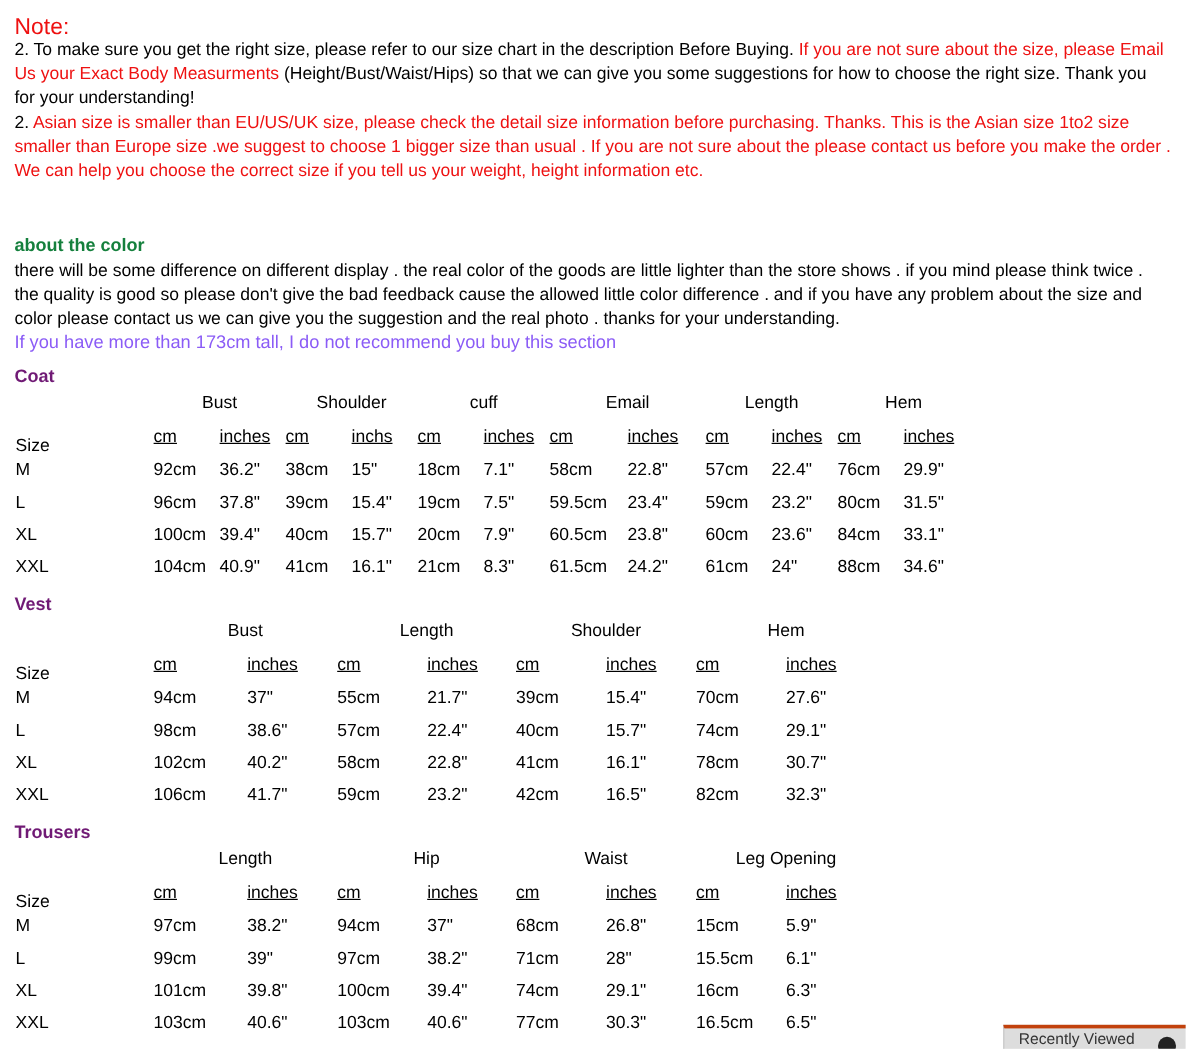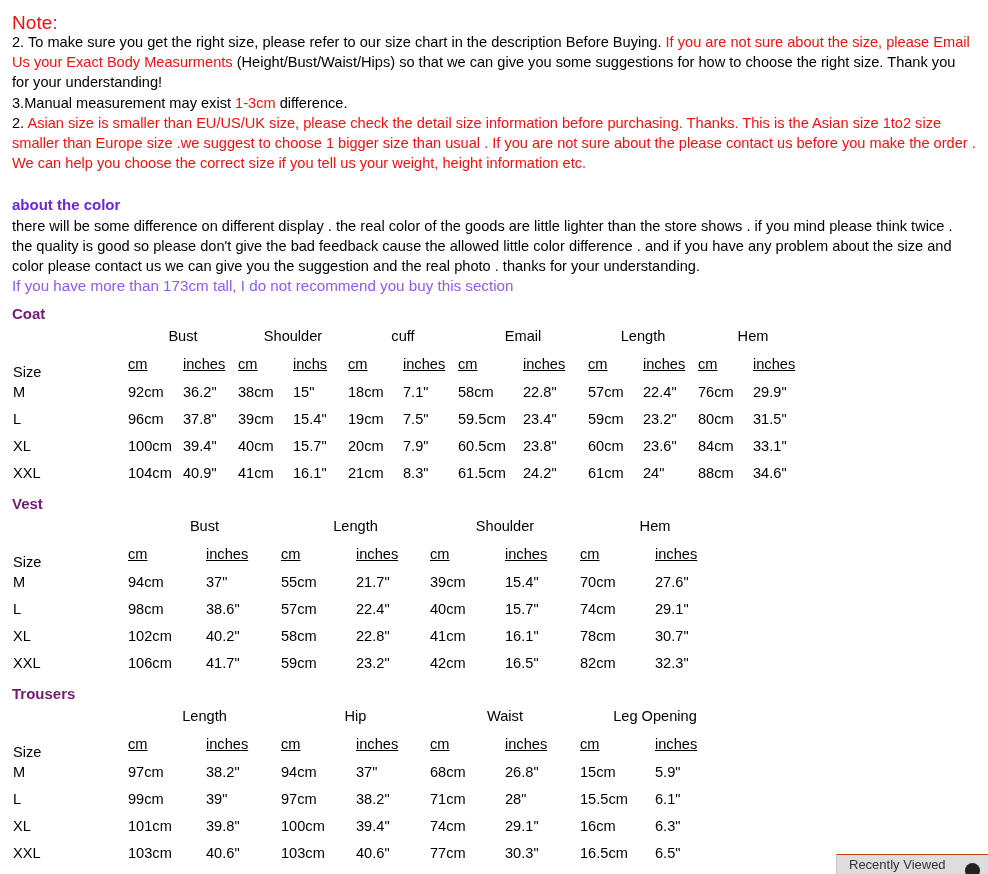--- a/index.html
+++ b/index.html
@@ -49,21 +49,21 @@
   .red { color: #ee1111; }
   .blk { color: #000000; }
 
   
   .color-heading {
     position: absolute;
     left: 12px;
     top: 196px;
     font-size: 15px;
     font-weight: bold;
-    color: #6d28d9;
+    color: #15803d;
   }
   .color-body {
     position: absolute;
     left: 12px;
     top: 216px;
     width: 962px;
     font-size: 14.6px;
     line-height: 20.2px;
     color: #000000;
   }
@@ -151,21 +151,21 @@
   .grp-head { font-size: 14.6px; text-align: center; }
 
   
   .recently-viewed {
     position: absolute;
     left: 836px;
     top: 854px;
     width: 152px;
     height: 20px;
     background: #dddddd;
-    border-top: 1px solid #c2410c;
+    border-top: 3px solid #c2410c;
     border-left: 1px solid #c9c9c9;
     display: flex;
     align-items: center;
     justify-content: space-between;
     padding: 0 8px 0 12px;
     box-sizing: border-box;
     font-size: 13px;
     color: #333333;
     overflow: hidden;
   }
@@ -183,21 +183,20 @@
   }
 </style>
 </head>
 <body>
 
 <div class="page">
 
   <div class="note-heading">Note:</div>
   <div class="note-body" id="note-body">
       <p><span class="blk">2. To make sure you get the right size, please refer to our size chart in the description Before Buying. </span><span class="red">If you are not sure about the size, please Email Us your Exact Body Measurments </span><span class="blk">(Height/Bust/Waist/Hips) so that we can give you some suggestions for how to choose the right size. Thank you for your understanding!</span></p>
-      <p><span class="blk">3.Manual measurement may exist </span><span class="red">1-3cm</span><span class="blk"> difference.</span></p>
       <p><span class="blk">2. </span><span class="red">Asian size is smaller than EU/US/UK size, please check the detail size information before purchasing. Thanks. This is the Asian size 1to2 size smaller than Europe size .we suggest to choose 1 bigger    size than usual . If you are not sure about  the please contact us before you make the order . We can help    you choose the correct size if you tell us your weight,  height information etc.</span></p>
     </div>
 
   <div class="color-heading">about the color</div>
   <div class="color-body"> there will be some difference on different display . the real color of the goods are little lighter than the store shows . if you mind please think twice . the quality is good so please don't give the bad feedback cause the allowed little color difference . and if you have any problem about the size and color please contact us we can give you the suggestion and the real photo . thanks for your understanding.</div>
   <div class="tall-note">If you have more than 173cm tall, I do not recommend you buy this section</div>
 
   <div class="sec-title" id="coat-title">Coat</div>
   <table class="size-table" id="coat-table">
     <tbody id="coat-body">

